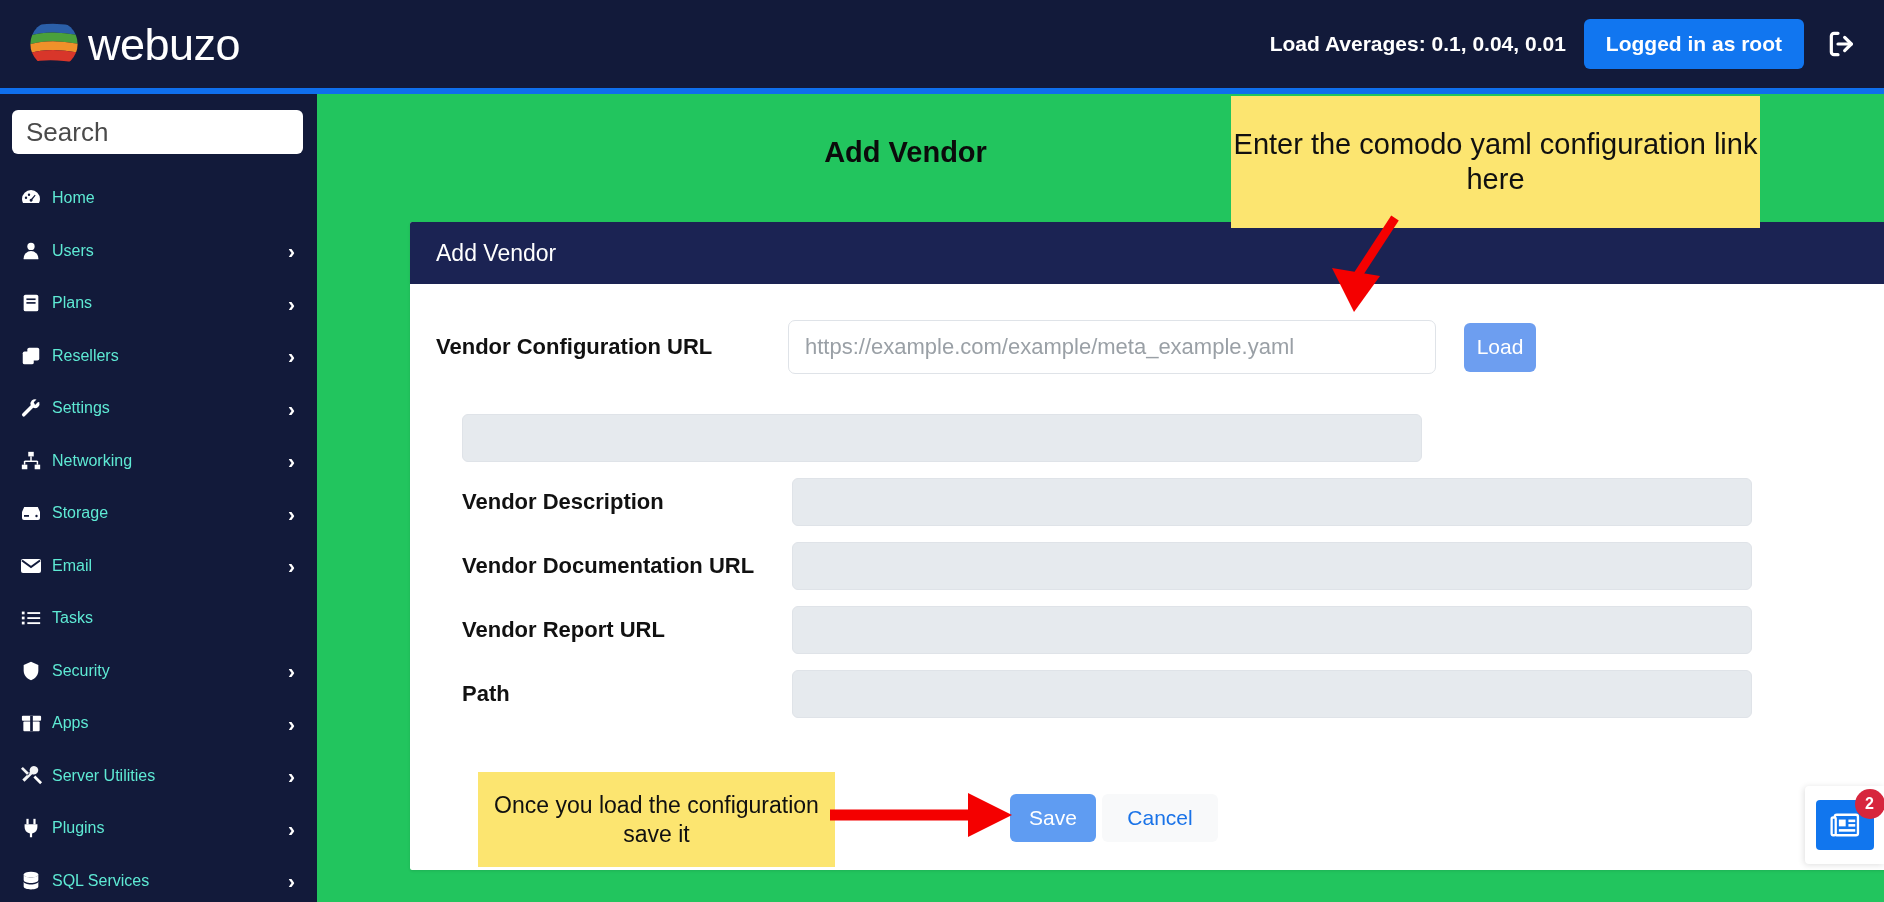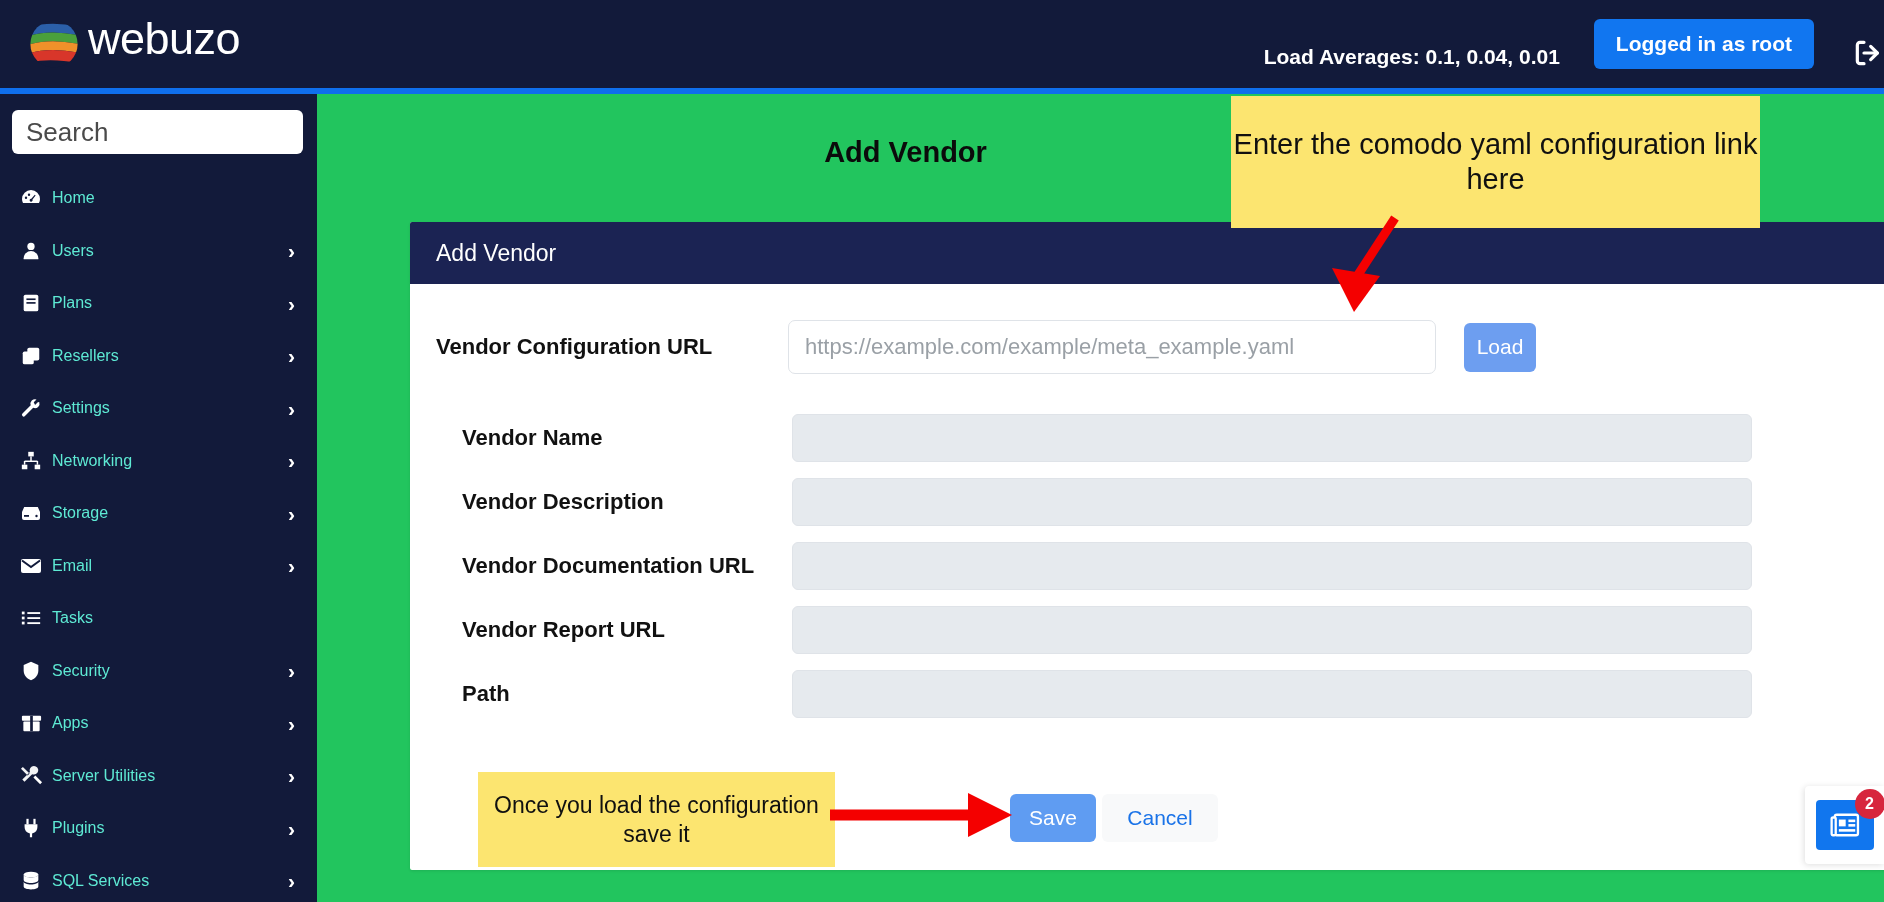--- a/index.html
+++ b/index.html
@@ -11,30 +11,31 @@
   }
 
   
   .topbar {
     position: absolute; top: 0; left: 0;
     width: 1884px; height: 88px;
     background: #121a3a;
     display: flex; align-items: center;
   }
   .logo-wrap {
-    display: flex; align-items: flex-start;
+    display: flex; align-items: center;
     margin-left: 26px; gap: 6px;
   }
   .logo-sphere { width: 56px; height: 56px; display: block; }
   .logo-text {
     color: #ffffff; font-size: 45px; font-weight: 400;
     letter-spacing: -0.5px; line-height: 1;
   }
   .header-right {
-    margin-left: auto; display: flex; align-items: flex-end; gap: 16px;
+    margin-left: auto; display: flex; align-items: center; gap: 0;
+    padding-right: 26px;
   }
   .load-avg {
     color: #ffffff; font-size: 21px; font-weight: 600;
     margin-right: 18px; white-space: nowrap;
   }
   .logged-btn {
     background: #1176f0; color: #ffffff;
     font-size: 21px; font-weight: 700;
     padding: 13px 22px; border-radius: 6px;
     border: none; white-space: nowrap; cursor: pointer;
@@ -446,21 +447,20 @@
 
       <div class="url-row">
         <span class="url-label">Vendor Configuration URL</span>
         <input class="url-input" type="text" placeholder="https://example.com/example/meta_example.yaml" style="">
         <button class="load-btn">Load</button>
       </div>
 
       <div class="fields">
 
         <div class="field-row">
-          <span class="field-label">Vendor Name</span>
           <input class="field-input" type="text" disabled="" style="">
         </div>
 
         <div class="field-row">
           <span class="field-label">Vendor Description</span>
           <input class="field-input" type="text" disabled="" style="">
         </div>
 
         <div class="field-row">
           <span class="field-label">Vendor Documentation URL</span>

